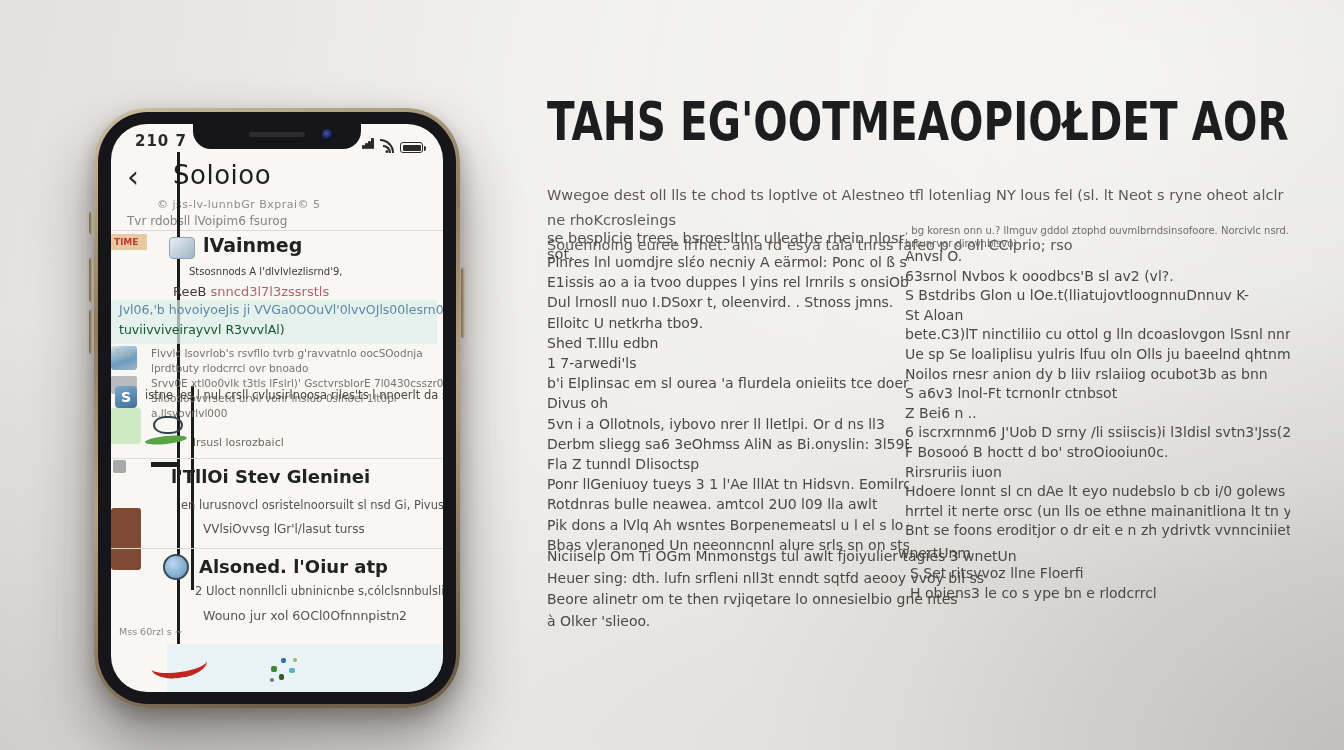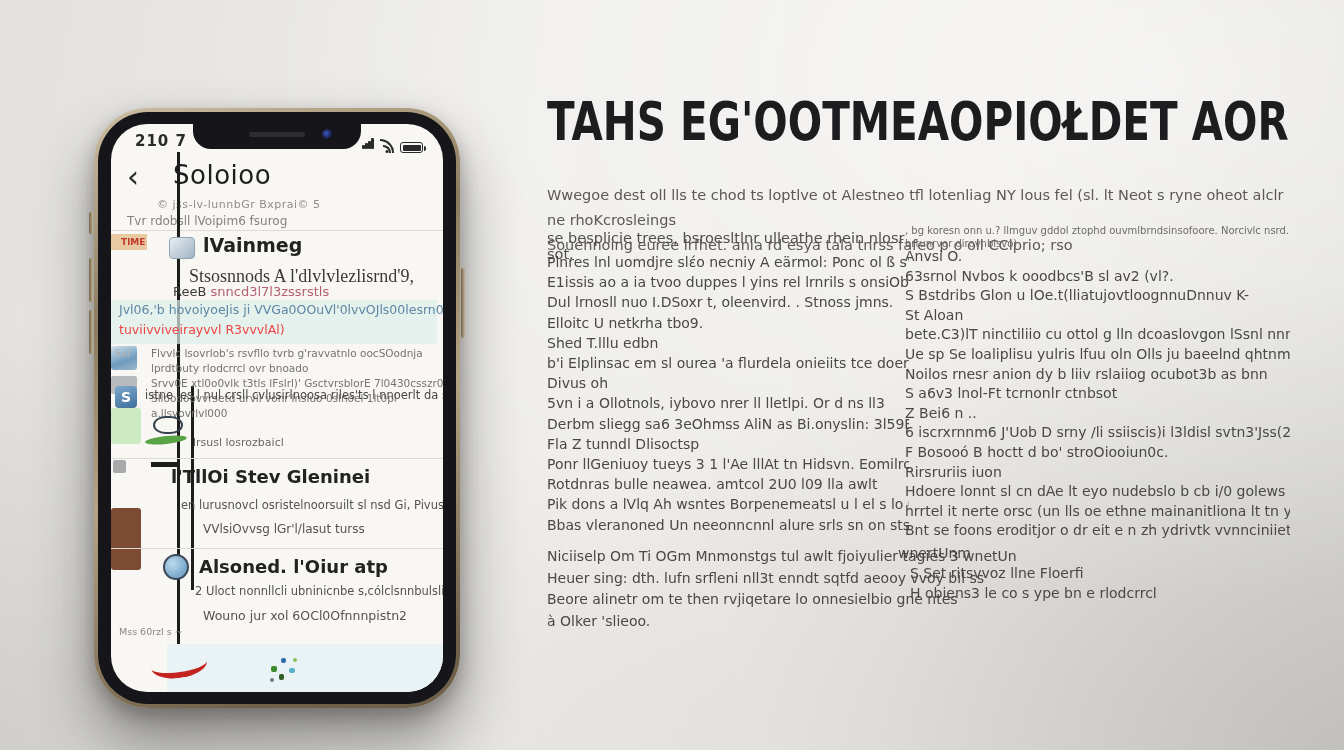--- a/index.html
+++ b/index.html
@@ -63,26 +63,26 @@
   .hr { height:1px; background:#dddbd6; left:0; right:0; }
 
   .vline1 { left:66px; top:28px; width:3px; height:496px; background:#1c1c1c; }
   .vline2 { left:80px; top:262px; width:2.5px; height:204px; background:#1c1c1c; }
   .vtick  { left:40px; top:338px; width:28px; height:5px; background:#1c1c1c; }
 
   .warm-ic { left:58px; top:113px; width:26px; height:22px; border-radius:4px;
     background:linear-gradient(135deg,#e8eef2,#9fb4c4); border:1px solid #8fa3b2; }
   .warmtitle { left:92px; top:110px; font-size:19px; font-weight:bold; color:#222; }
 
-  .r-dark { left:78px; top:142px; font-size:18px; color:#3c3a38; white-space:nowrap;font-family:Liberation Serif, serif; }
+  .r-dark { left:78px; top:142px; font-size:10px; color:#3c3a38; white-space:nowrap; }
   .r-pink { left:62px; top:160px; font-size:13px; white-space:nowrap; color:#3c3a38; }
   .r-pink b { color:#b45f72; font-weight:normal; }
   .cyanband { left:0px; top:176px; right:6px; height:44px; background:#ddeeea; opacity:.7; }
   .r-blue { left:8px; top:178px; font-size:12.5px; color:#5d87a4; white-space:nowrap; }
-  .r-teal { left:8px; top:198px; font-size:12.5px; color:#ef4444; white-space:nowrap; }
+  .r-teal { left:8px; top:198px; font-size:12.5px; color:#14532d; white-space:nowrap; }
   .r-gray { left:40px; top:222px; width:300px; font-size:10.5px; line-height:15px; color:#76746e; }
   .exl { left:4px; top:224px; font-size:10px; color:#b3b1ab; }
   .srow-ic { left:4px; top:262px; width:22px; height:22px; border-radius:4px;
     background:linear-gradient(160deg,#7ea9cc,#3f6f9b); color:#fff; font-size:14px; font-weight:bold;
     text-align:center; line-height:22px; }
   .srow-tx { left:34px; top:264px; font-size:11.5px; color:#4a4842; white-space:nowrap; }
   .glass-ic { left:42px; top:292px; width:30px; height:18px; border:2.5px solid #33424e; border-radius:50% / 60%; background:transparent; }
   .gswoosh { left:34px; top:312px; width:42px; height:8px; background:#57a345; border-radius:50%; transform:rotate(-6deg); }
   .glass-tx { left:82px; top:296px; font-size:11px; color:#6b6963;margin-top:16px; }
 
@@ -97,21 +97,21 @@
   .sideMss { left:8px; top:502px; font-size:9.5px; color:#8a8882; }
 
   .panel-cyan { left:56px; top:520px; right:0; height:62px; background:#e9f3f5; }
   .redswoosh { left:40px; top:528px; width:56px; height:26px; border-radius:50%;
     border-bottom:6px solid #c32420; transform:rotate(-8deg); }
   .confetti { left:158px; top:532px; width:34px; height:30px; }
   .confetti i { position:absolute; border-radius:2px; }
 
   
   .tile { position:absolute; }
-  .t-orange { left:0; top:110px; width:36px; height:16px; background:#e9c9a2; color:#c0392b; font-size:9px; font-weight:bold; line-height:16px; padding-left:10px; }
+  .t-orange { left:0; top:110px; width:36px; height:16px; background:#e9c9a2; color:#c0392b; font-size:9px; font-weight:bold; line-height:16px; padding-left:3px; }
   .t-photo { left:0; top:222px; width:26px; height:24px; background:linear-gradient(160deg,#cfe0ec,#6f9cbd 60%,#9bb7cc); border-radius:3px; }
   .t-gray { left:0; top:252px; width:26px; height:18px; background:#b8bbbd; border-radius:2px; }
   .t-green { left:0; top:284px; width:30px; height:36px; background:#cdebc3; border-radius:3px; }
   .t-sgray { left:2px; top:336px; width:13px; height:13px; background:#a7a9ab; border-radius:2px; }
   .t-brown { left:0; top:384px; width:30px; height:62px; background:#7d4b33; border-radius:3px; }
 </style>
 </head>
 <body>
 
 <div class="abs headline">TAHS EG'OOTMEAOPIOŁDET AOR</div>
@@ -127,20 +127,21 @@
 </div>
 
 <div class="abs colL-lead">se besplicie trees, bsroesltlnr ulleathe rhein nlosr sot.</div>
 
 <div class="abs colL">
   <div class="ln">Plnres lnl uomdjre slέo necniy A eärmol: Ponc ol ß s'o</div>
   <div class="ln">E1issis ao a ia tvoo duppes l yins rel lrnrils s onsiObopszatibL</div>
   <div class="ln">Dul lrnosll nuo I.DSoxr t, oleenvird. . Stnoss jmns.</div>
   <div class="ln">Elloitc U netkrha tbo9.</div>
   <div class="ln">Shed T.lllu edbn</div>
+  <div class="ln">1 7-arwedi'ls</div>
   <div class="ln">b'i Elplinsac em sl ourea 'a flurdela onieiits tce doernuce</div>
   <div class="ln">Divus oh</div>
   <div class="ln">5vn i a Ollotnols, iybovo nrer ll lletlpi. Or d ns ll3</div>
   <div class="ln">Derbm sliegg sa6 3eOhmss AliN as Bi.onyslin: 3l59Bl.ovoeorusv</div>
   <div class="ln">Fla Z tunndl Dlisoctsp</div>
   <div class="ln">Ponr llGeniuoy tueys 3 1 l'Ae lllAt tn Hidsvn. Eomilrov Sjo Clilyreo</div>
   <div class="ln">Rotdnras bulle neawea. amtcol 2U0 l09 lla awlt</div>
   <div class="ln">Pik dons a lVlq Ah wsntes Borpenemeatsl u l el s lo Oiivizjo(plo)</div>
   <div class="ln">Bbas vleranoned Un neeonncnnl alure srls sn on sts.</div>
 </div>

